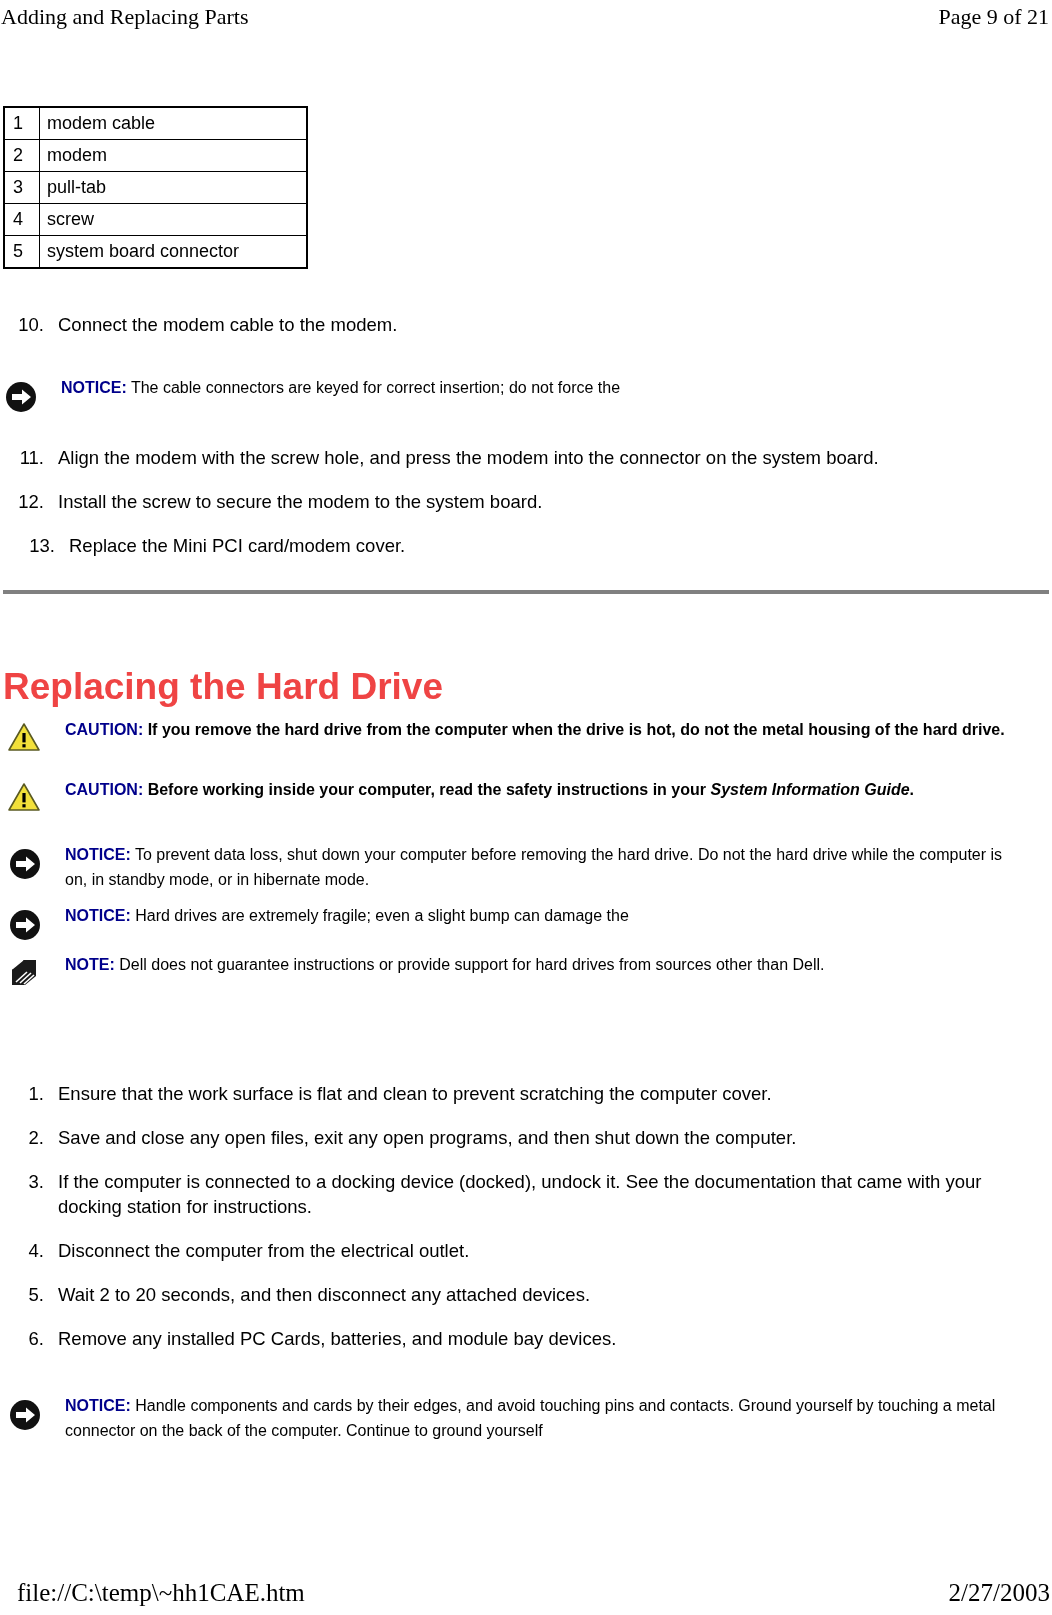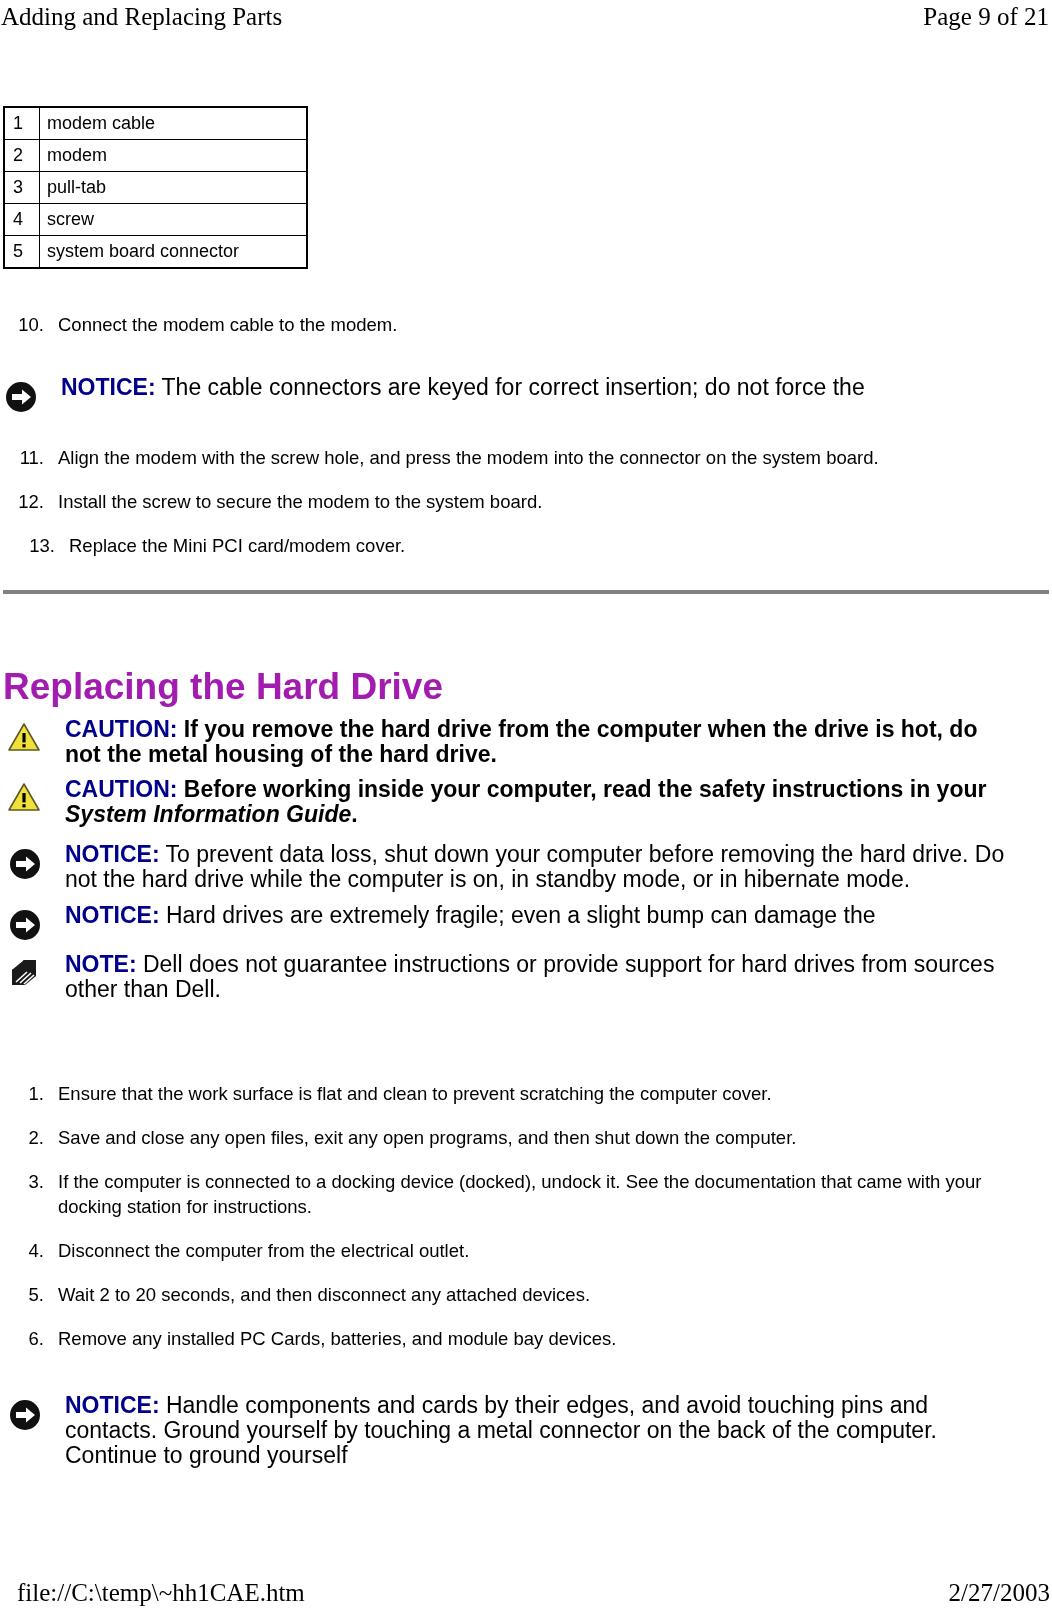--- a/index.html
+++ b/index.html
@@ -20,21 +20,21 @@
   .page-header {
     position: absolute;
     top: 2px;
     left: 0;
     width: 1052px;
     height: 34px;
     display: flex;
     justify-content: space-between;
     align-items: flex-start;
     font-family: "Liberation Serif", serif;
-    font-size: 25px;
+    font-size: 22px;
     line-height: 30px;
     white-space: nowrap;
   }
   .page-header .left  { padding-left: 1px; }
   .page-header .right { padding-right: 3px; }
 
   .page-footer {
     position: absolute;
     bottom: 7px;
     left: 0;
@@ -107,21 +107,21 @@
     width: 44px;
     text-align: right;
     font-size: 18.5px;
   }
   .olist .li .body { display: block; }
 
   
   .admon {
     position: absolute;
     display: block;
-    font-size: 23px;
+    font-size: 16px;
     line-height: 25px;
   }
   .admon .admon-icon {
     position: absolute;
     left: 0;
     top: 2px;
     width: 36px;
     height: 34px;
   }
   .admon .admon-text {
@@ -150,21 +150,21 @@
   .section-rule {
     position: absolute;
     left: 3px;
     width: 1046px;
     height: 4px;
     background: #808080;
   }
   .section-heading {
     position: absolute;
     left: 3px;
-    color: #a21caf;
+    color: #ef4444;
     font-weight: bold;
     font-size: 37px;
     line-height: 42px;
     white-space: nowrap;
   }
 
   
   .para {
     position: absolute;
     left: 1px;

